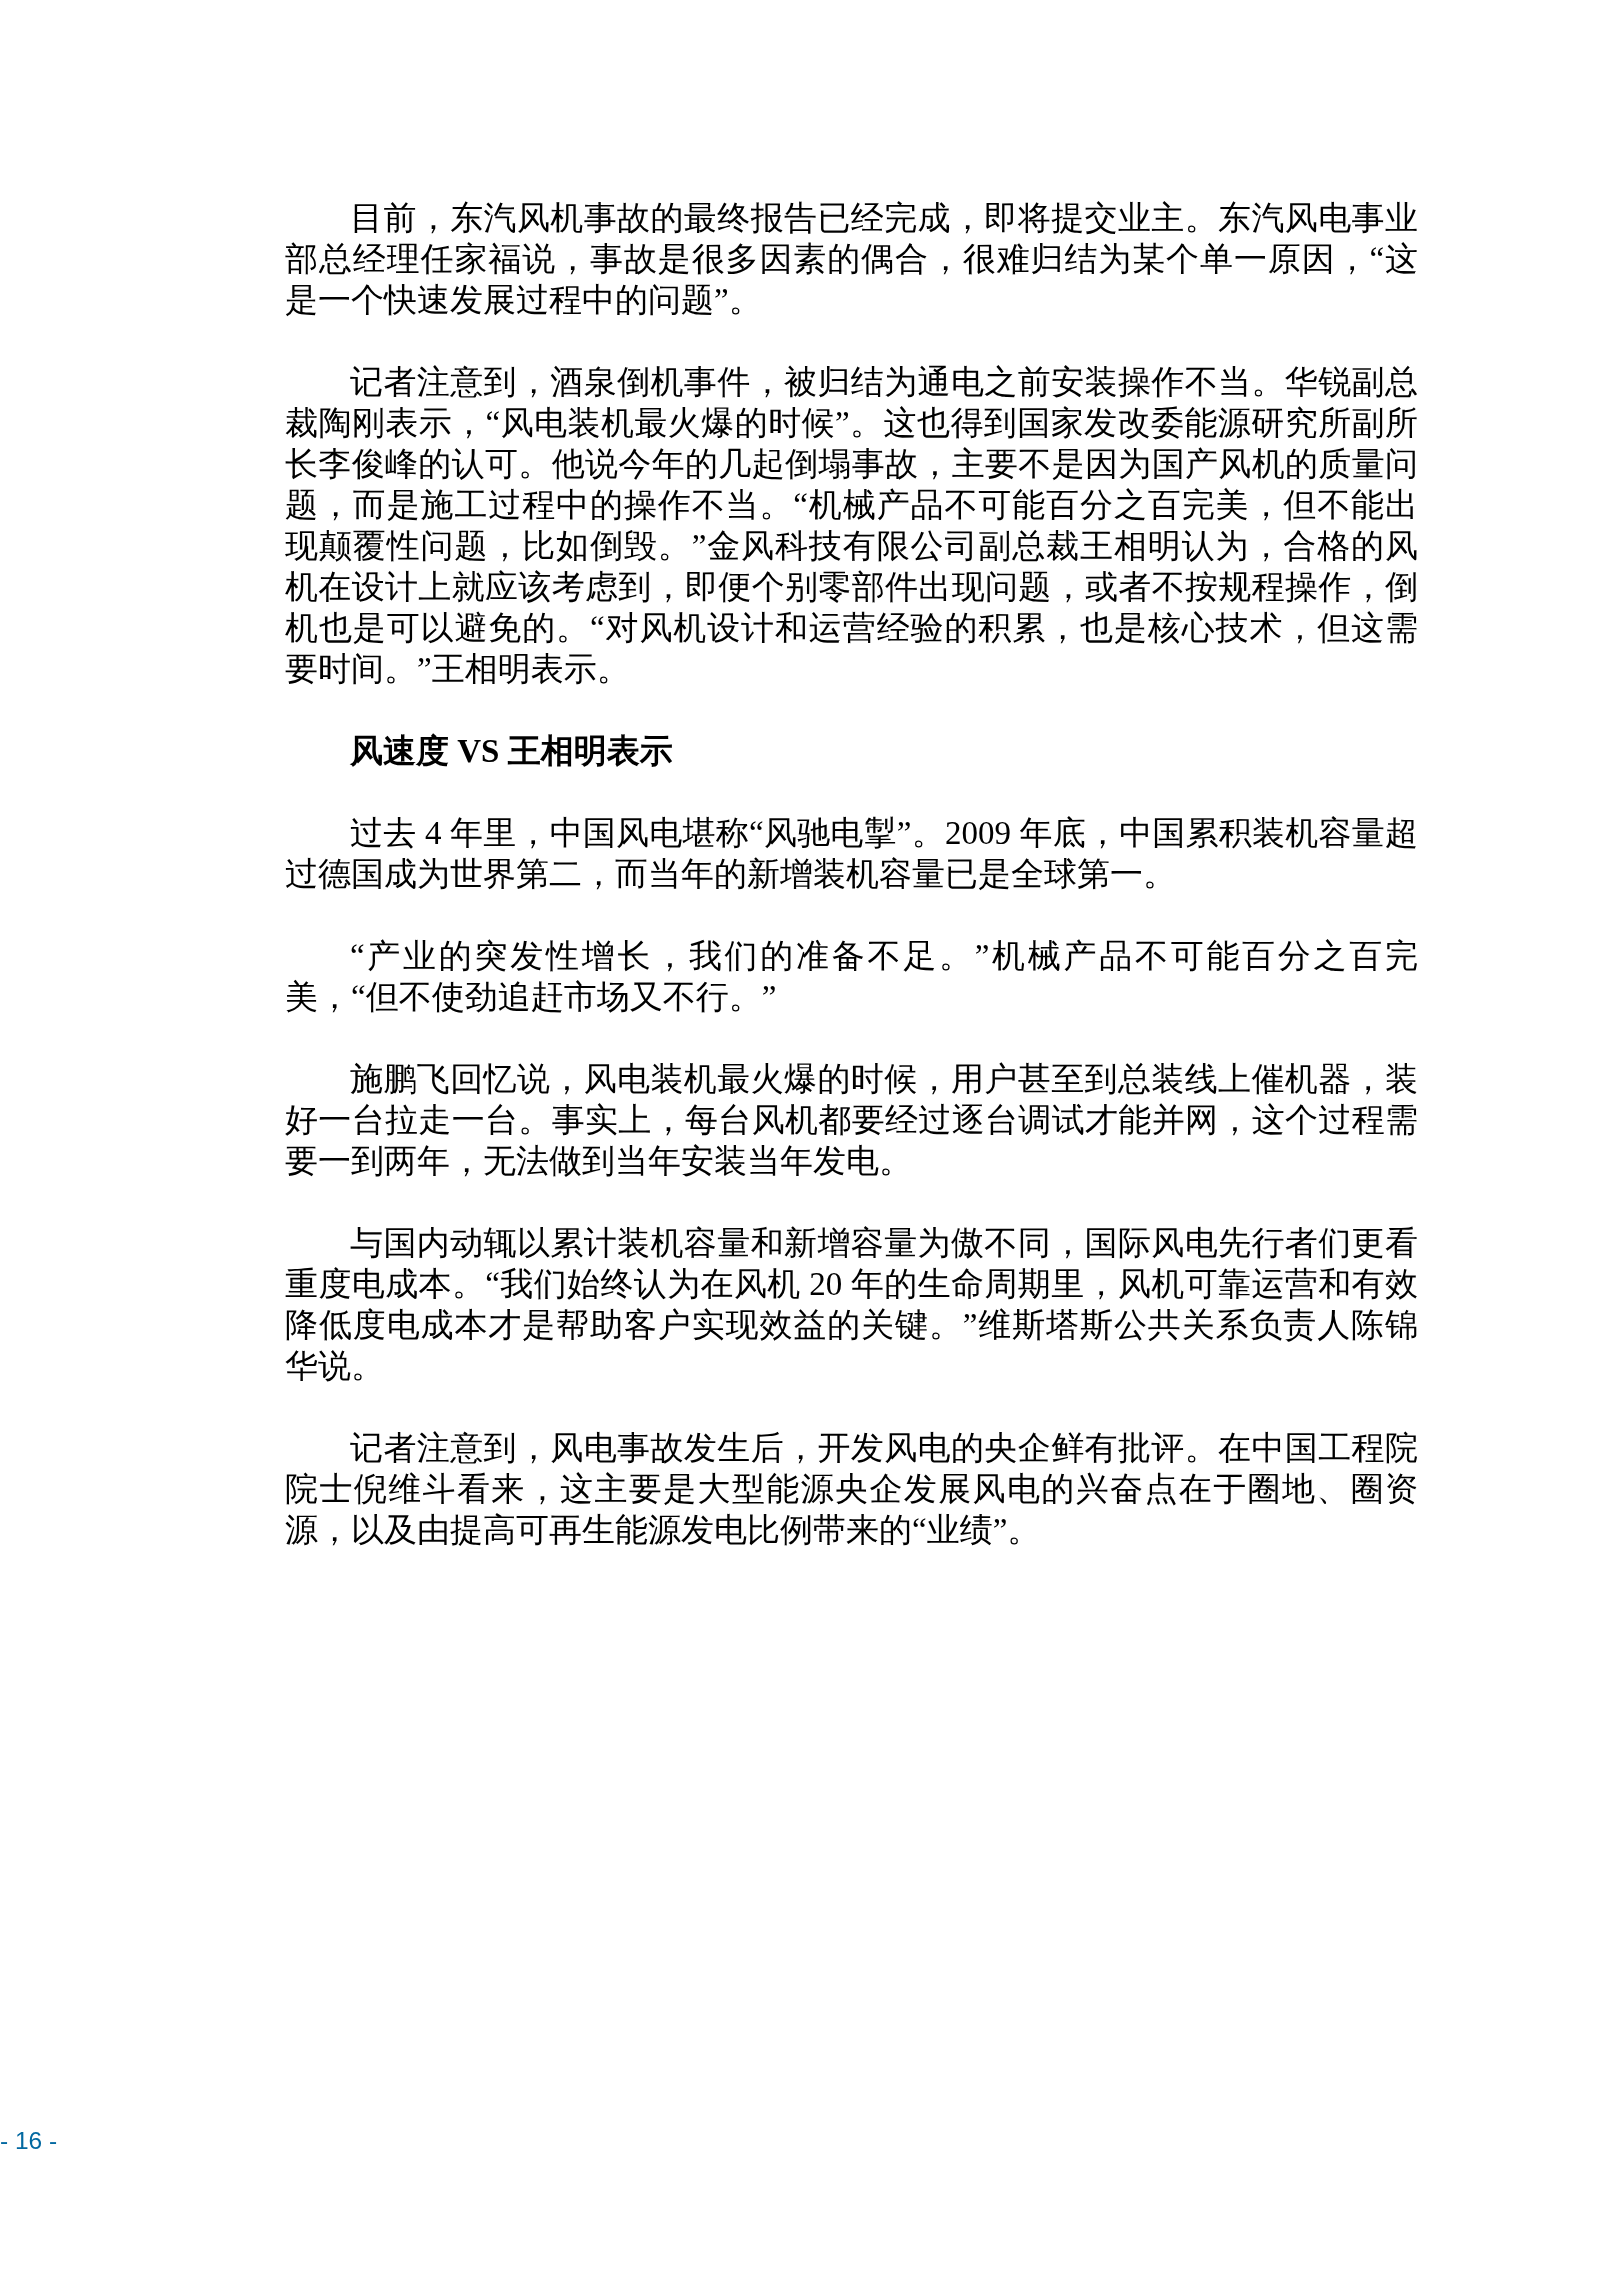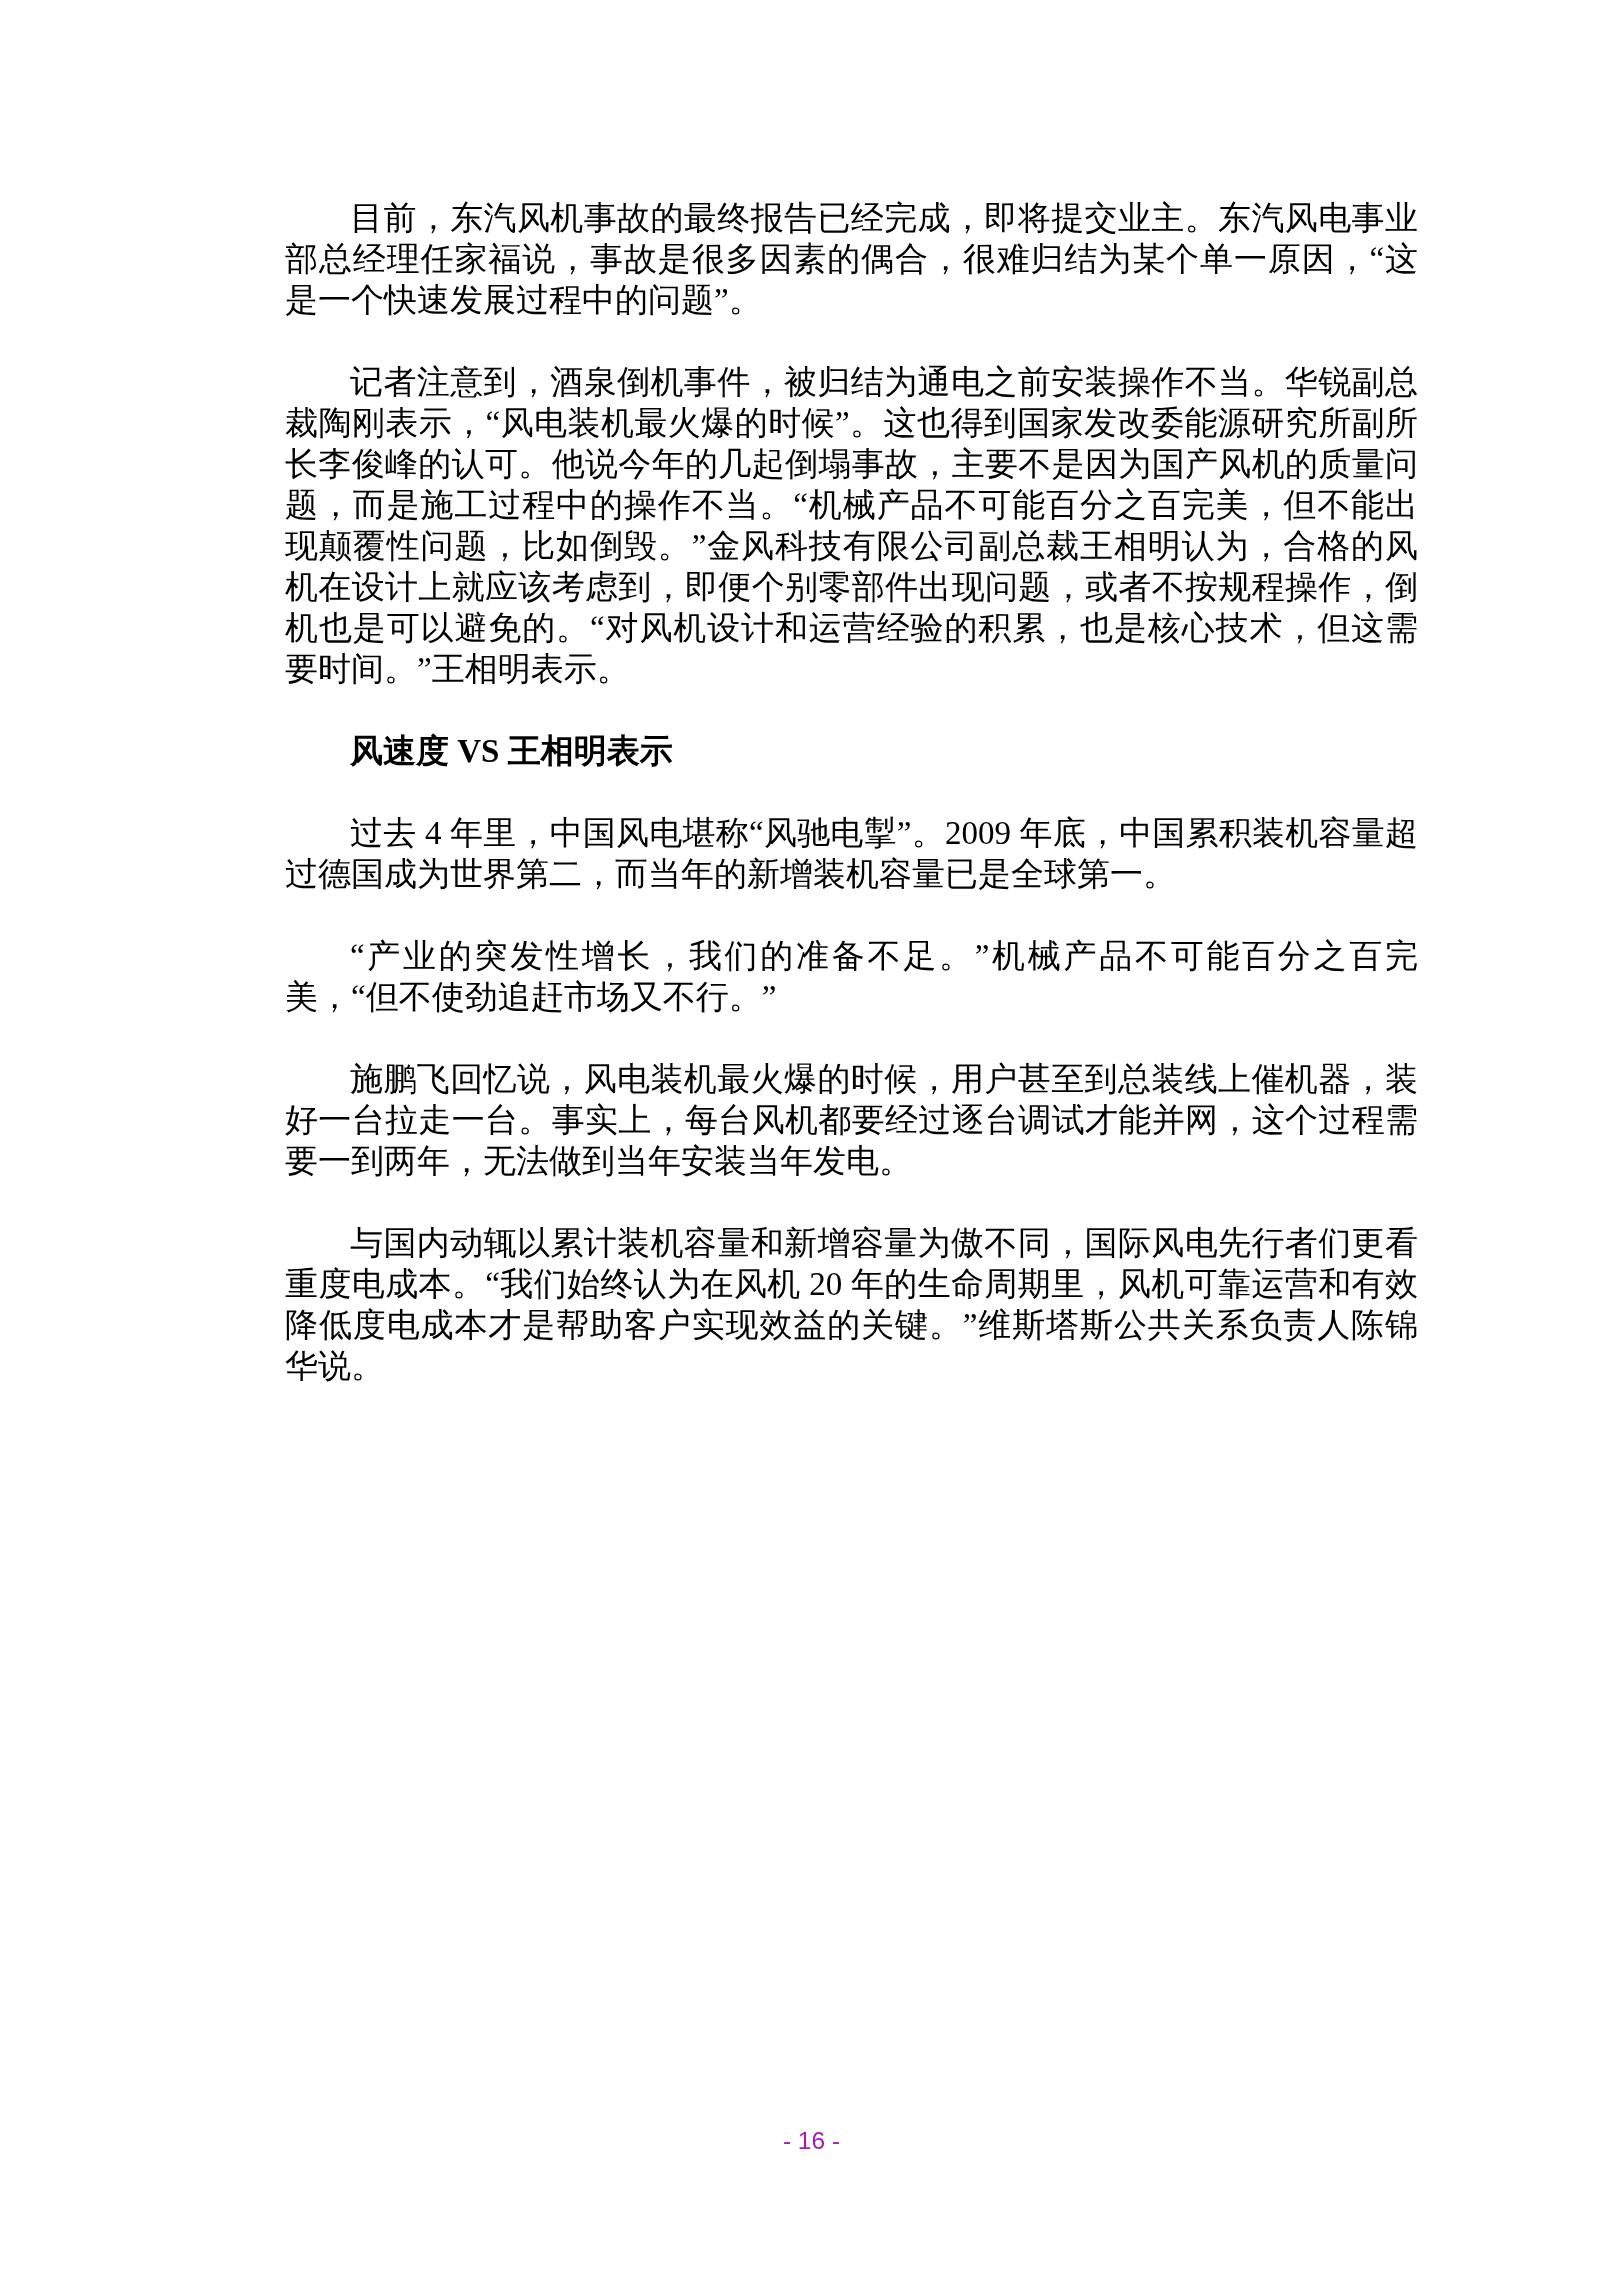--- a/index.html
+++ b/index.html
@@ -34,35 +34,35 @@
   }
   .block.heading {
     font-weight: bold;
     text-align: left;
   }
   .page-number {
     position: absolute;
     top: 2126px;
     left: 0;
     width: 100%;
-    text-align: center;
     font-family: "Liberation Sans", "DejaVu Sans", sans-serif;
     font-size: 24.5px;
     line-height: 30px;
-    color: #a21caf;
+    color: #0369a1;
   }
 </style>
 </head>
 <body>
 
 <div class="page">
   <div class="content" id="content">
       <div class="block paragraph">目前，东汽风机事故的最终报告已经完成，即将提交业主。东汽风电事业部总经理任家福说，事故是很多因素的偶合，很难归结为某个单一原因，“这是一个快速发展过程中的问题”。</div>
       <div class="block paragraph">记者注意到，酒泉倒机事件，被归结为通电之前安装操作不当。华锐副总裁陶刚表示，“风电装机最火爆的时候”。这也得到国家发改委能源研究所副所长李俊峰的认可。他说今年的几起倒塌事故，主要不是因为国产风机的质量问题，而是施工过程中的操作不当。“机械产品不可能百分之百完美，但不能出现颠覆性问题，比如倒毁。”金风科技有限公司副总裁王相明认为，合格的风机在设计上就应该考虑到，即便个别零部件出现问题，或者不按规程操作，倒机也是可以避免的。“对风机设计和运营经验的积累，也是核心技术，但这需要时间。”王相明表示。</div>
       <div class="block heading">风速度 VS 王相明表示</div>
       <div class="block paragraph">过去 4 年里，中国风电堪称“风驰电掣”。2009 年底，中国累积装机容量超过德国成为世界第二，而当年的新增装机容量已是全球第一。</div>
       <div class="block paragraph">“产业的突发性增长，我们的准备不足。”机械产品不可能百分之百完美，“但不使劲追赶市场又不行。”</div>
       <div class="block paragraph">施鹏飞回忆说，风电装机最火爆的时候，用户甚至到总装线上催机器，装好一台拉走一台。事实上，每台风机都要经过逐台调试才能并网，这个过程需要一到两年，无法做到当年安装当年发电。</div>
       <div class="block paragraph">与国内动辄以累计装机容量和新增容量为傲不同，国际风电先行者们更看重度电成本。“我们始终认为在风机 20 年的生命周期里，风机可靠运营和有效降低度电成本才是帮助客户实现效益的关键。”维斯塔斯公共关系负责人陈锦华说。</div>
+      <div class="block paragraph">记者注意到，风电事故发生后，开发风电的央企鲜有批评。在中国工程院院士倪维斗看来，这主要是大型能源央企发展风电的兴奋点在于圈地、圈资源，以及由提高可再生能源发电比例带来的“业绩”。</div>
     </div>
   <div class="page-number">- 16 -</div>
 </div>
 
 
 </body></html>

